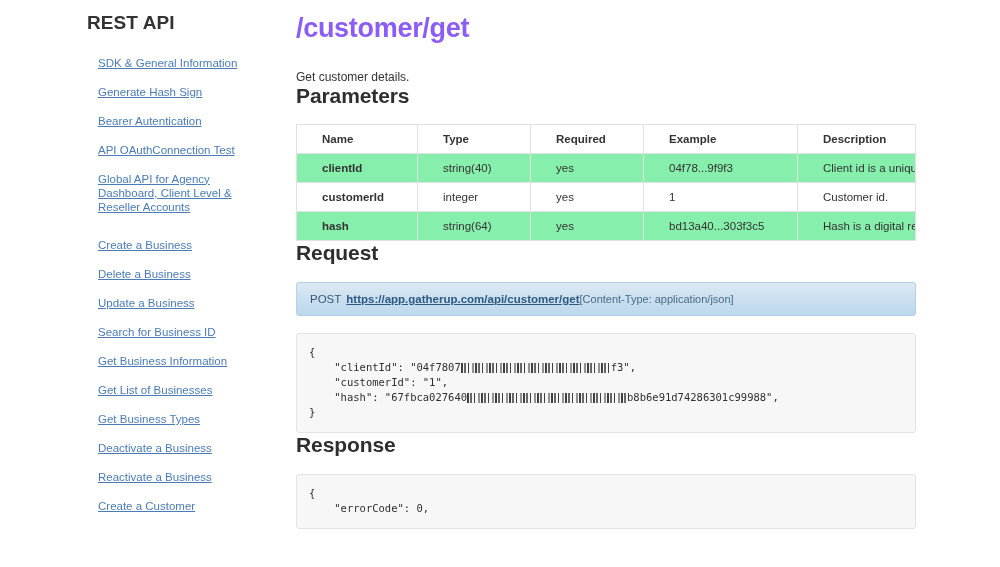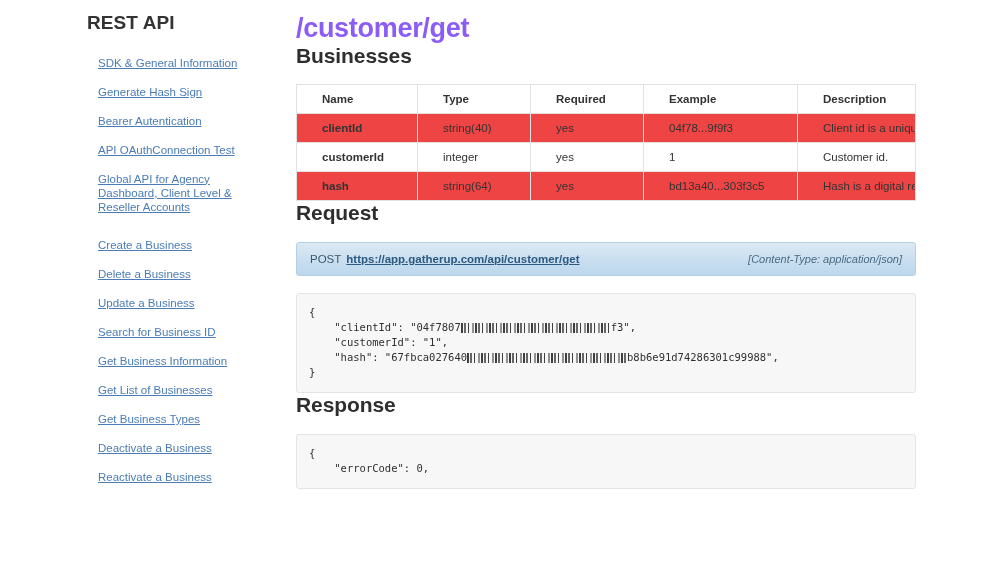--- a/index.html
+++ b/index.html
@@ -105,21 +105,21 @@
     line-height: 14px;
     overflow: hidden;
     white-space: nowrap;
   }
   table.params th {
     font-weight: bold;
     background: #ffffff;
     height: 14px;
   }
   table.params tr.shaded td {
-    background: #ef4444;
+    background: #86efac;
   }
   table.params td.name-cell {
     font-weight: bold;
   }
   .col-name { width: 70px; }
   .col-type { width: 62px; }
   .col-req  { width: 62px; }
   .col-ex   { width: 103px; margin-top: 44px; }
   .col-desc { width: auto; }
 
@@ -127,40 +127,39 @@
   .request-bar {
     width: 620px;
     box-sizing: border-box;
     margin-top: 17px;
     padding: 10px 13px;
     background: linear-gradient(to bottom, #dce9f3 0%, #c9def0 55%, #bcd7ec 100%);
     border: 1px solid #b4d0e6;
     border-radius: 3px;
     display: flex;
     align-items: center;
-    justify-content: space-between;
+    justify-content: flex-start;
     font-size: 11.5px;
     color: #39596e;
   }
   .request-left {
     display: flex;
     align-items: baseline;
     gap: 5px;
   }
   .request-method { color: #39596e; }
   .request-url {
     color: #2c5a80;
     text-decoration: underline;
     font-weight: bold;
     cursor: pointer;
   }
   .request-ctype {
     color: #4a6c82;
     font-size: 11px;
-    font-style: italic;
   }
 
   
   .code-block {
     width: 620px;
     box-sizing: border-box;
     margin-top: 17px;
     background: #f7f7f7;
     border: 1px solid #e4e4e4;
     border-radius: 3px;
@@ -205,28 +204,30 @@
         <a class="sidebar-item spacer-after" href="#">Global API for Agency Dashboard, Client Level &amp; Reseller Accounts</a>
         <a class="sidebar-item" href="#">Create a Business</a>
         <a class="sidebar-item" href="#">Delete a Business</a>
         <a class="sidebar-item" href="#">Update a Business</a>
         <a class="sidebar-item" href="#">Search for Business ID</a>
         <a class="sidebar-item" href="#">Get Business Information</a>
         <a class="sidebar-item" href="#">Get List of Businesses</a>
         <a class="sidebar-item" href="#">Get Business Types</a>
         <a class="sidebar-item" href="#">Deactivate a Business</a>
         <a class="sidebar-item" href="#">Reactivate a Business</a>
+        <a class="sidebar-item" href="#">Create a Customer</a>
       </nav>
   </aside>
 
   <main class="main">
 
     <h1 class="endpoint">/customer/get</h1>
-
-    <h2 class="section sec-params">Businesses</h2>
+    <p class="lead">Get customer details.</p>
+
+    <h2 class="section sec-params">Parameters</h2>
     <table class="params">
       <thead>
         <tr>
           <th class="col-name">Name</th>
           <th class="col-type">Type</th>
           <th class="col-req">Required</th>
           <th class="col-ex">Example</th>
           <th class="col-desc">Description</th>
         </tr>
       </thead>

